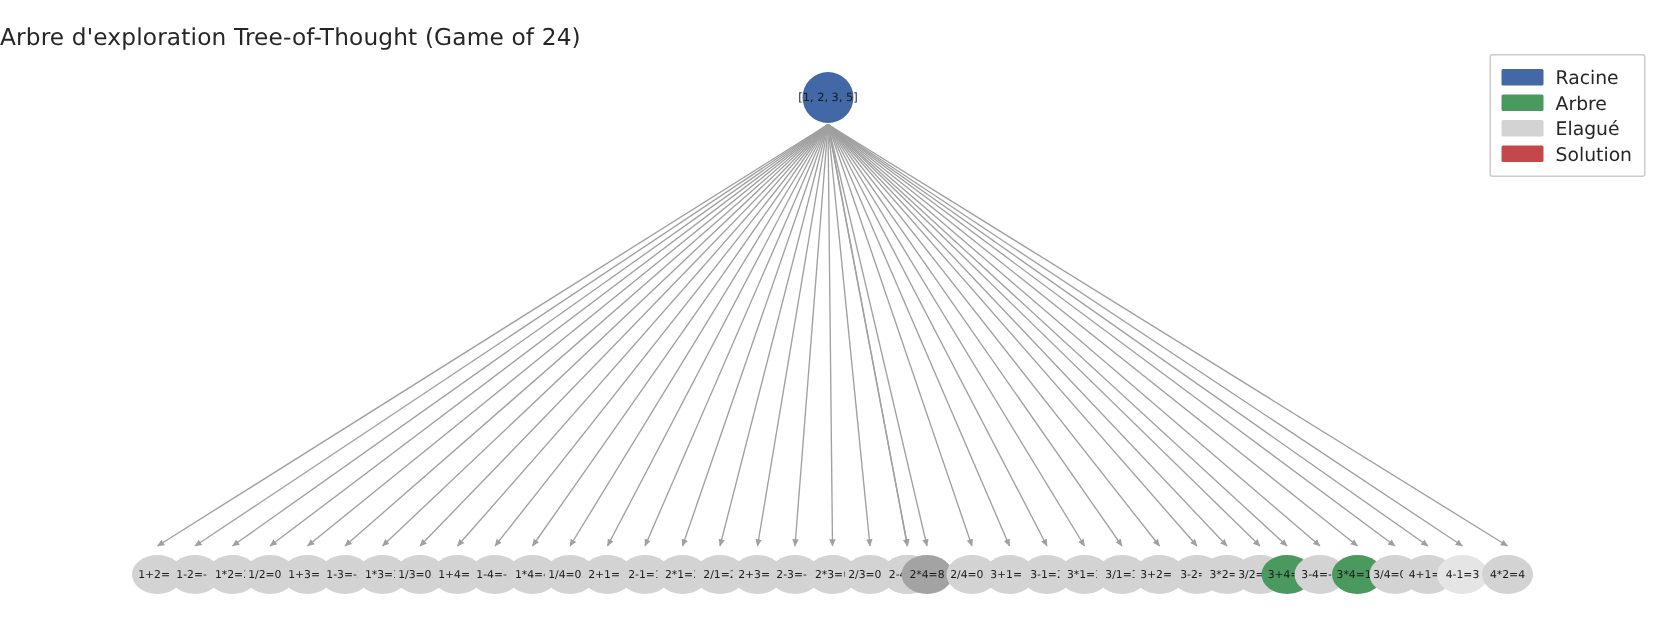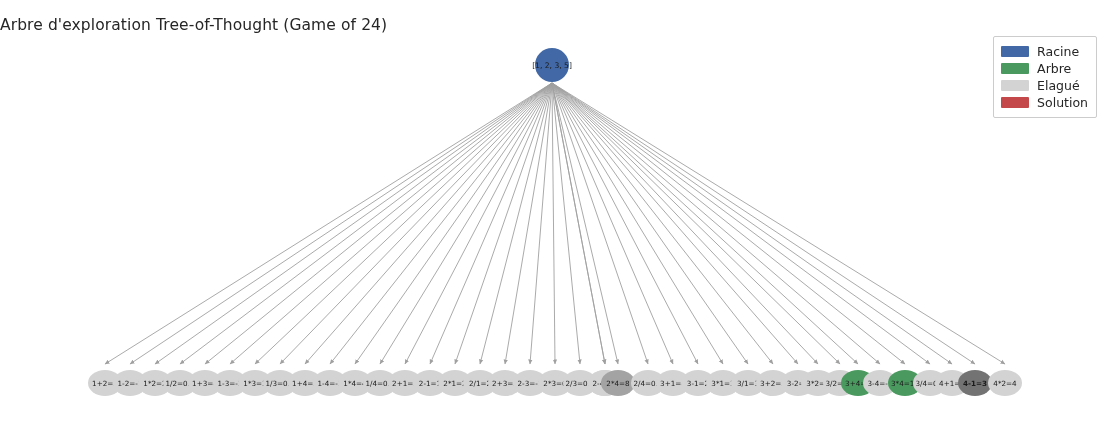--- a/index.html
+++ b/index.html
@@ -253,21 +253,21 @@
       </div>
       <div class="node leaf" style="left: 905px; top: 383px; background: rgb(74, 154, 95);">
         <span class="node-label">3*4=12</span>
       </div>
       <div class="node leaf" style="left: 930px; top: 383px; background: rgb(211, 211, 211);">
         <span class="node-label">3/4=0.8</span>
       </div>
       <div class="node leaf" style="left: 952px; top: 383px; background: rgb(211, 211, 211);">
         <span class="node-label">4+1=5</span>
       </div>
-      <div class="node leaf" style="left: 975px; top: 383px; background: #737373; font-weight: bold;">
+      <div class="node leaf" style="left: 975px; top: 383px; background: #e5e5e5;">
         <span class="node-label">4-1=3</span>
       </div>
       <div class="node leaf" style="left: 1005px; top: 383px; background: rgb(211, 211, 211);">
         <span class="node-label">4*2=4</span>
       </div>
     </div>
 
   <div id="legend">
       <div class="legend-row">
         <span class="legend-swatch" style="background: rgb(66, 105, 165);"></span>

